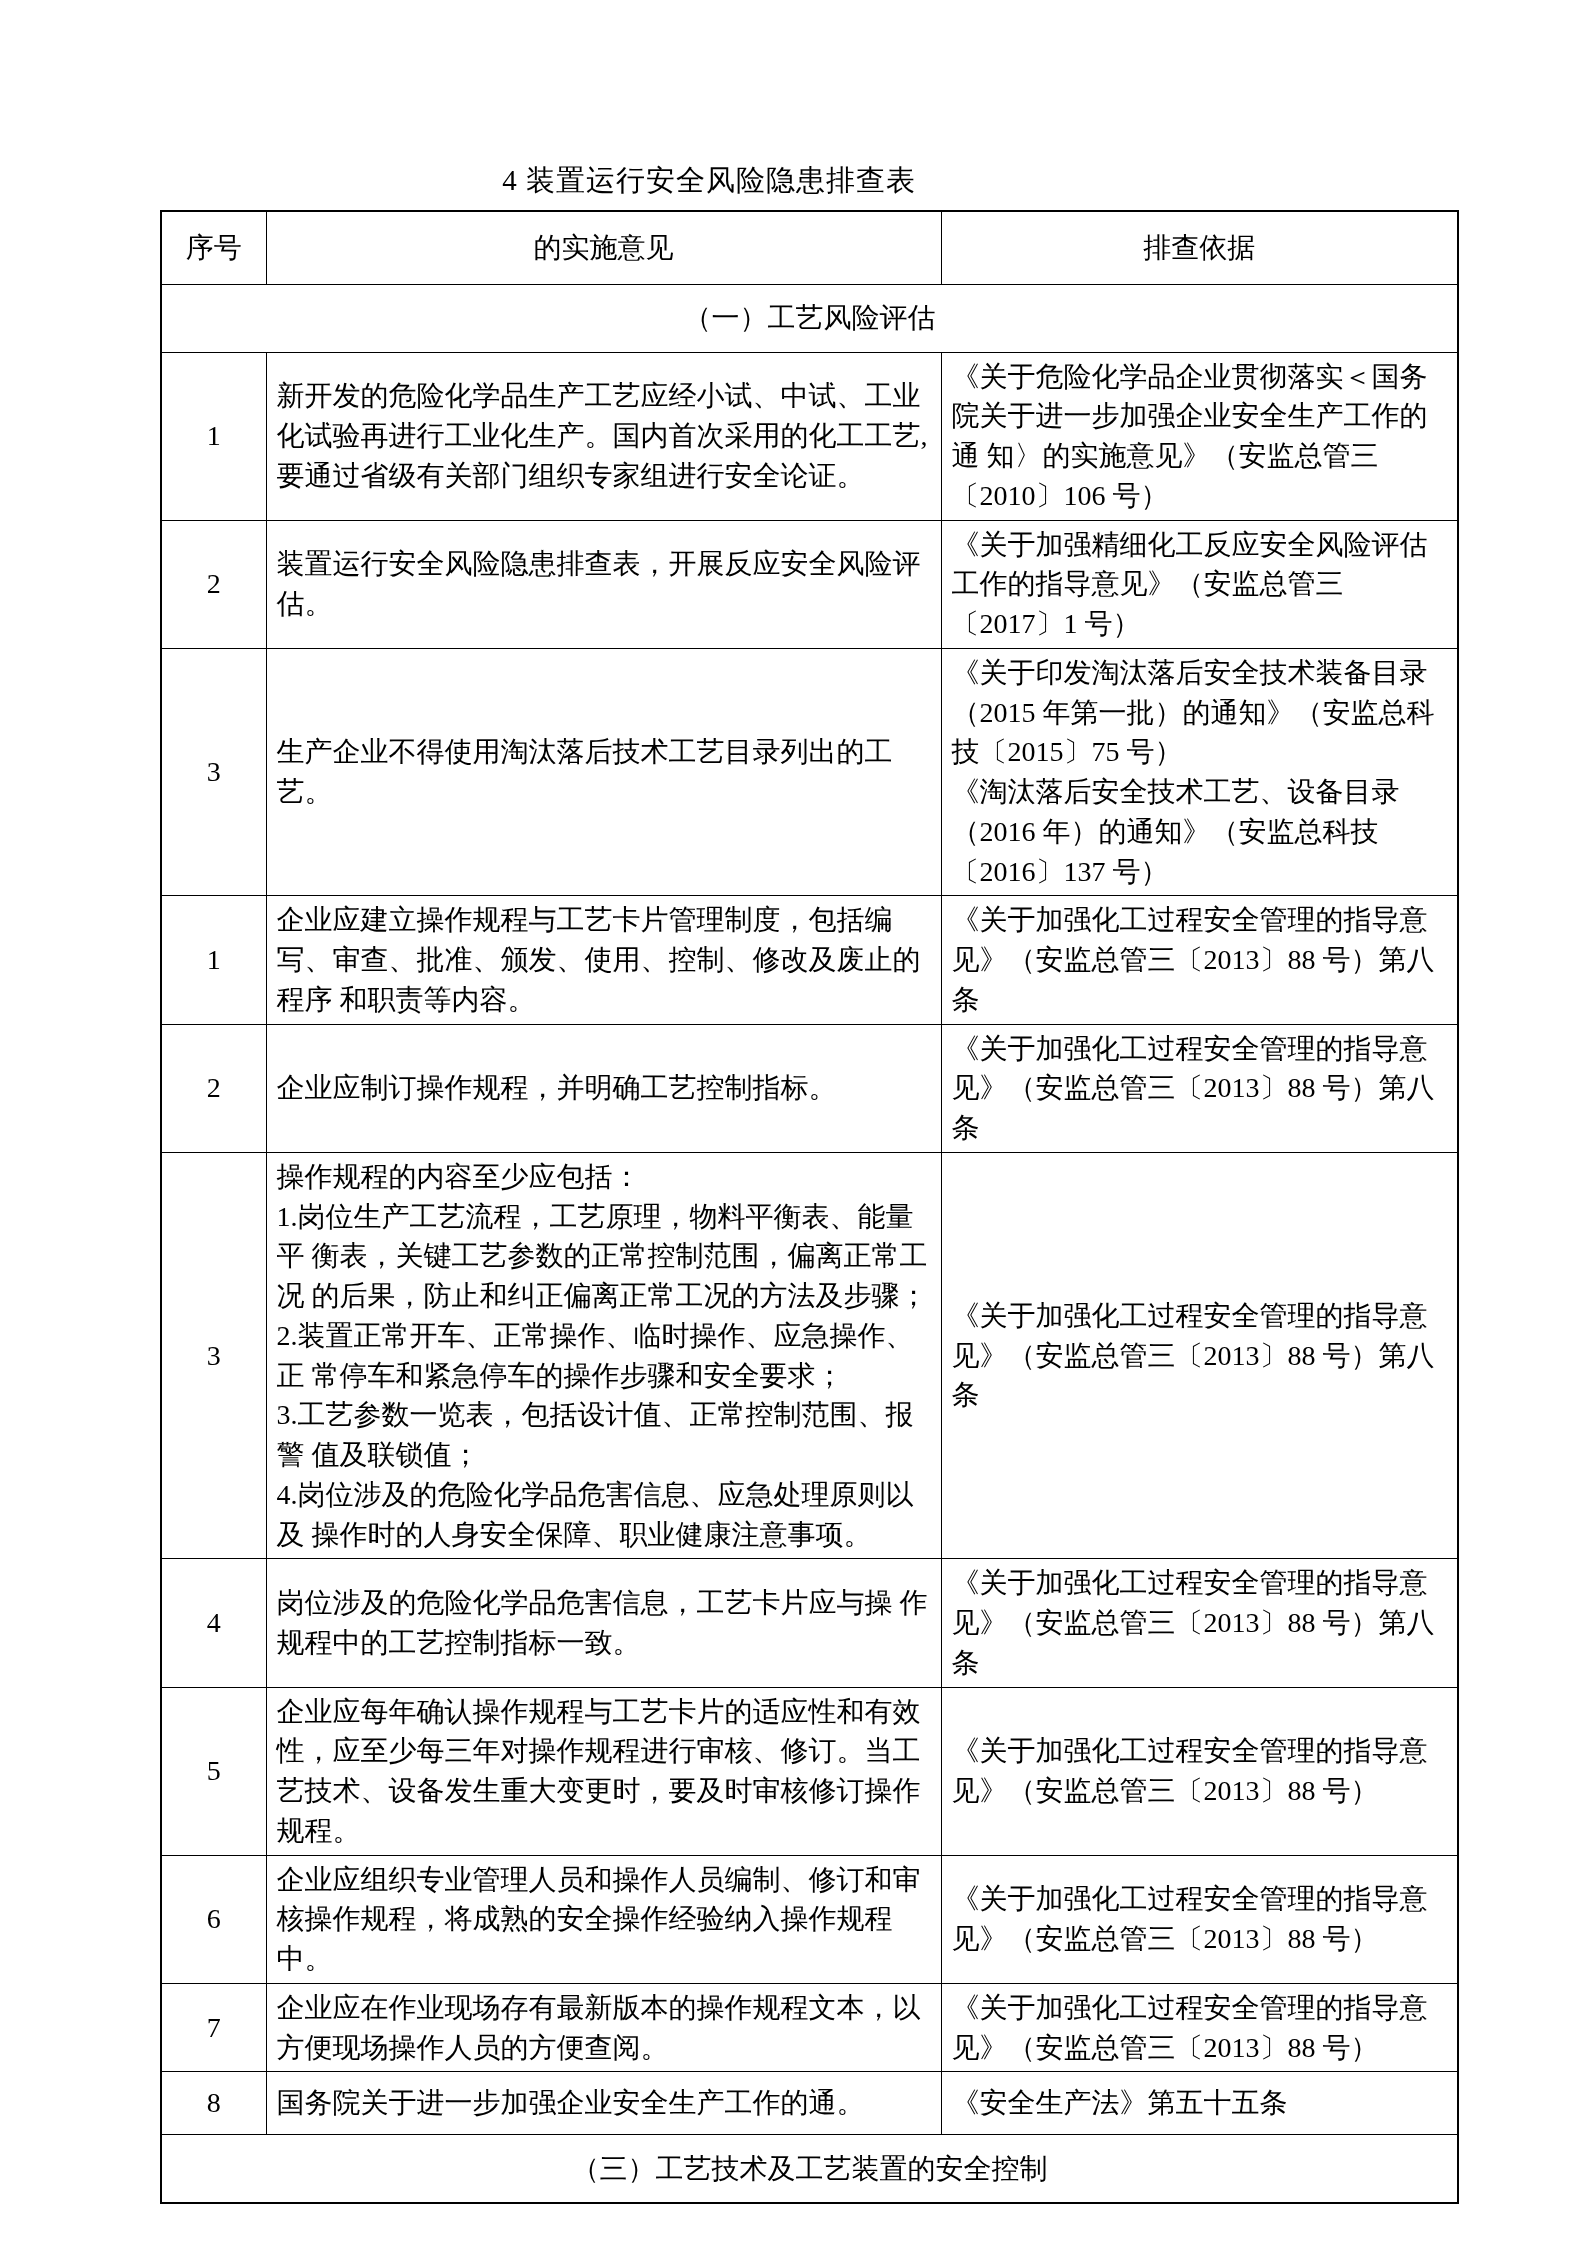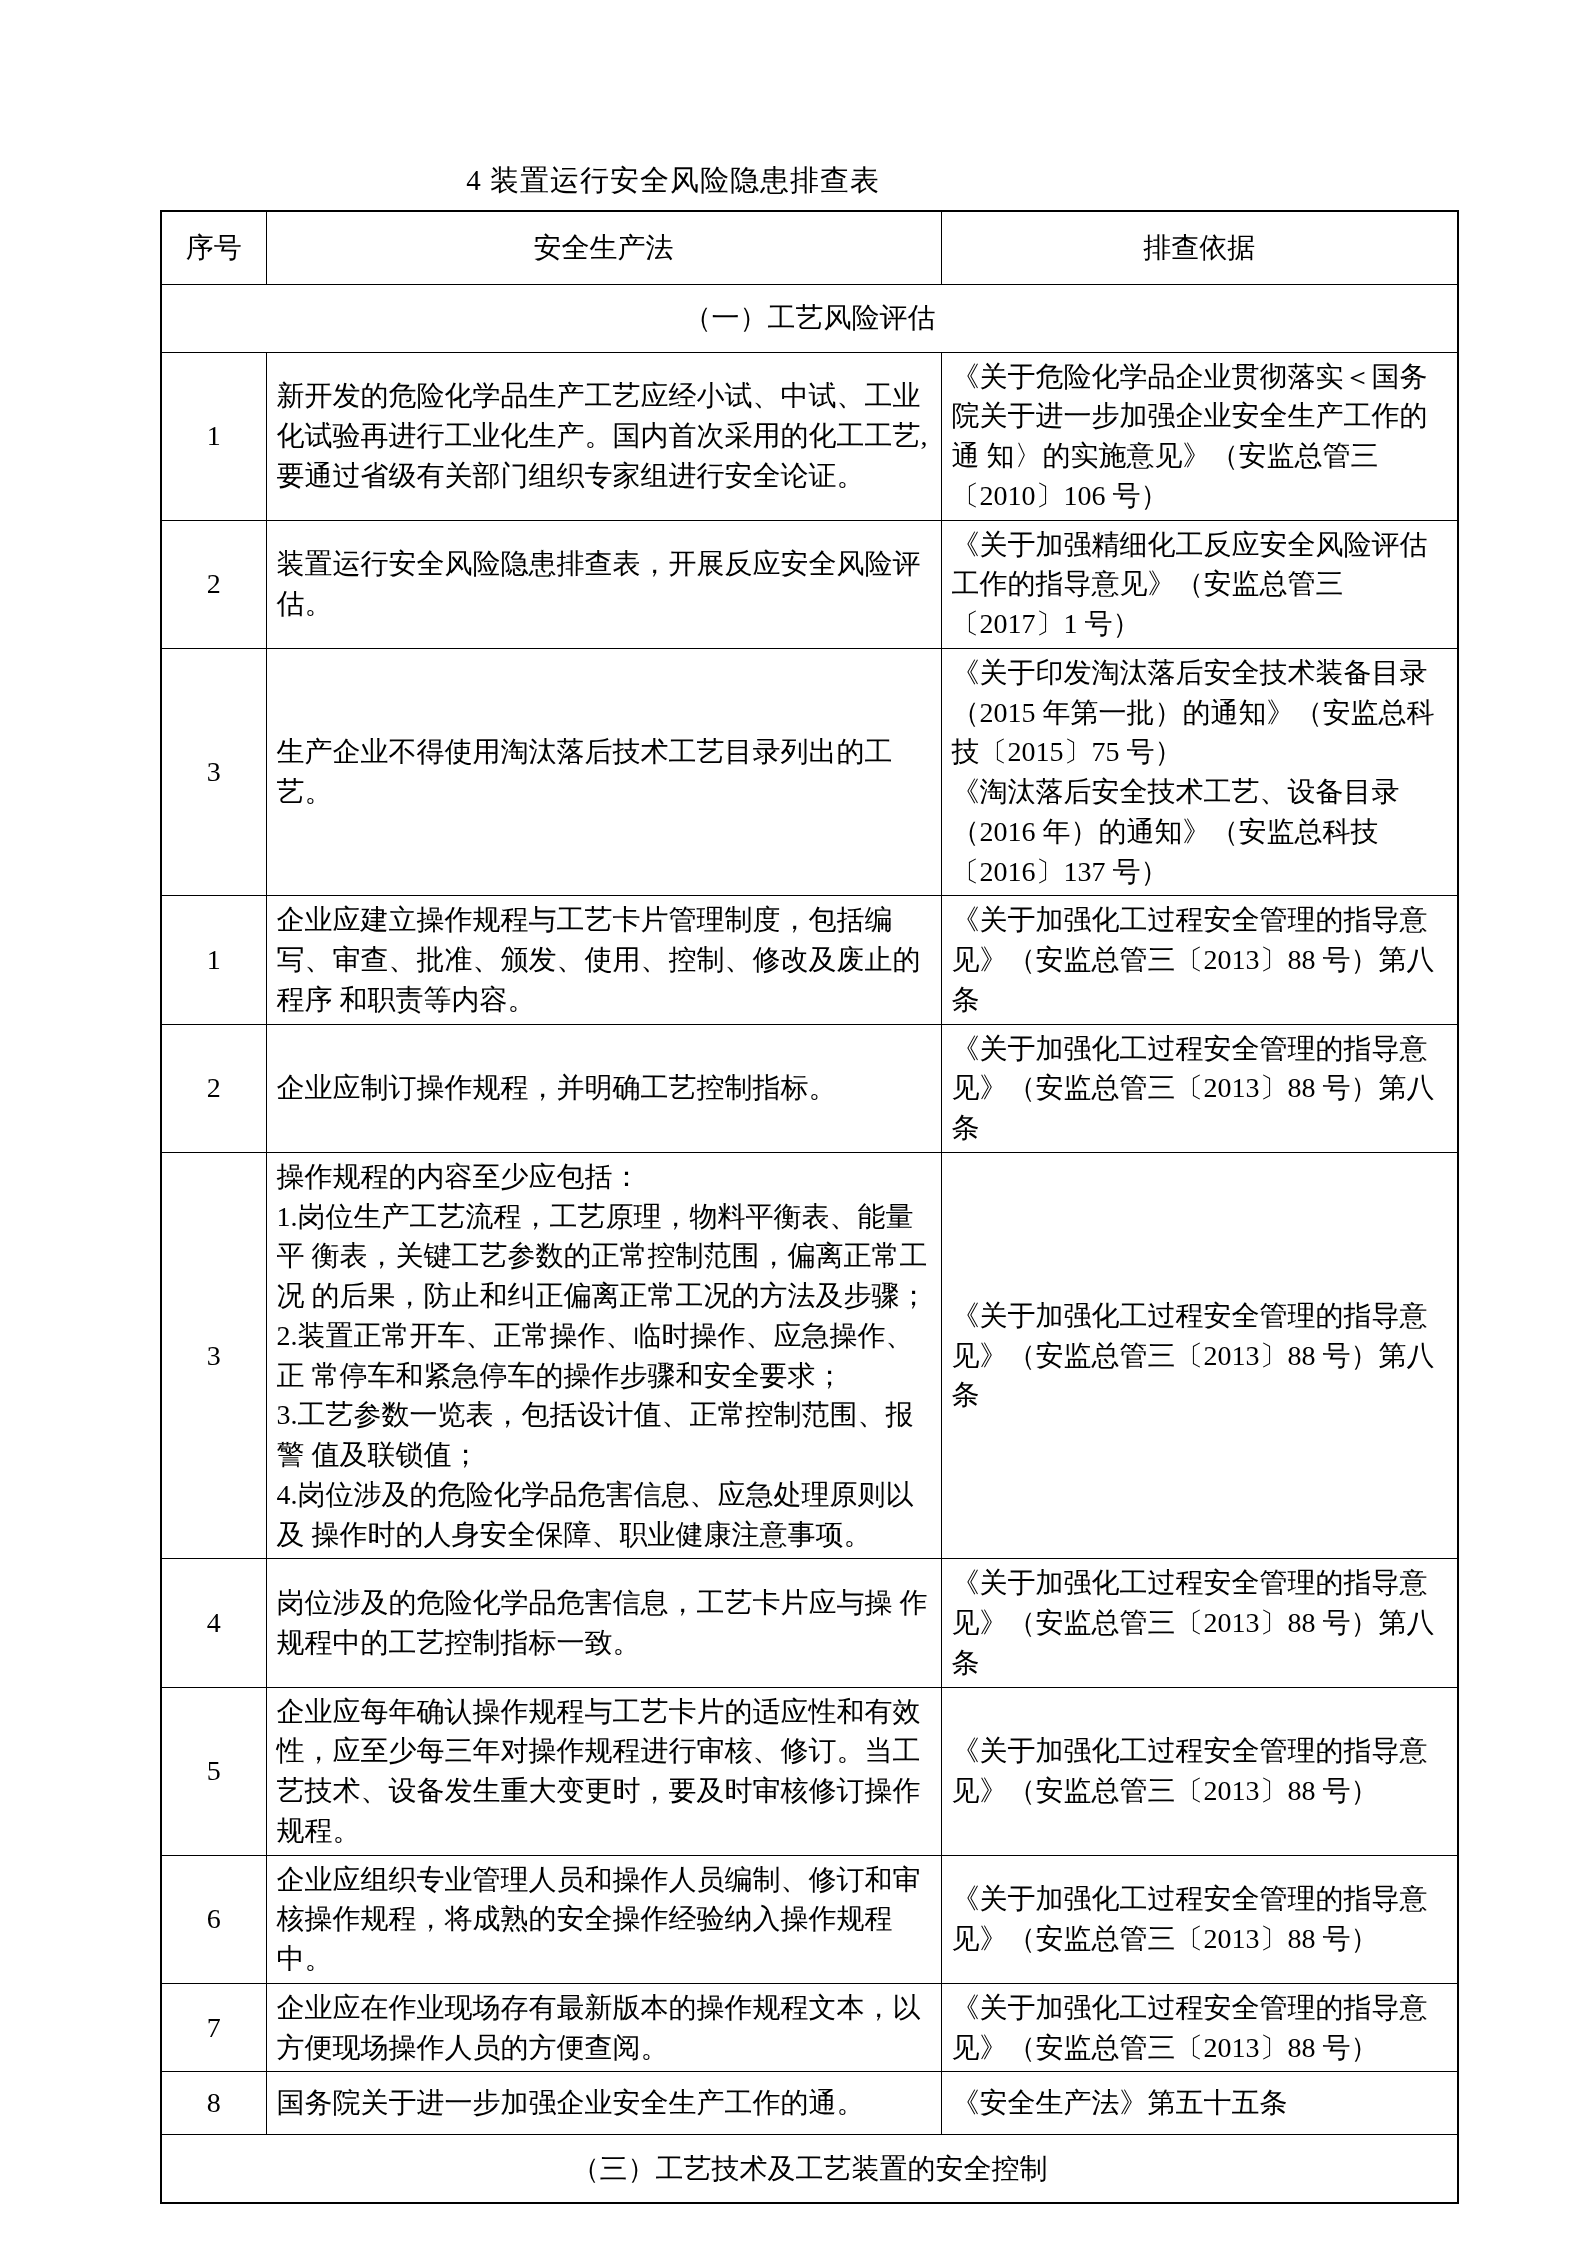--- a/index.html
+++ b/index.html
@@ -3,21 +3,21 @@
 <meta charset="utf-8">
 <style>
   html,body{margin:0;padding:0;background:#e8e8e8;}
   .page{
     width:1586px;height:2245px;background:#ffffff;position:relative;
     font-family:"Liberation Serif","DejaVu Serif",serif;color:#000;
     margin:0 auto;overflow:hidden;
   }
   .doc-title{
     position:absolute;left:0;top:161px;width:1346px;text-align:center;
-    font-size:29px;font-weight:400;letter-spacing:1px;
+    font-size:29px;font-weight:400;letter-spacing:1px;padding-left:36px;
   }
   table.checklist{
     position:absolute;left:160px;top:210px;width:1297px;
     border-collapse:collapse;table-layout:fixed;font-size:28px;
   }
   table.checklist, table.checklist td, table.checklist th{
     border:1px solid #000;
   }
   table.checklist{border:2px solid #000;}
   th.hdr{
@@ -39,21 +39,21 @@
 
   <table class="checklist">
     <colgroup>
       <col style="width:105px">
       <col style="width:675px">
       <col style="width:517px">
     </colgroup>
     <thead>
       <tr style="height:73px;padding-left:33px;">
         <th class="hdr">序号</th>
-        <th class="hdr">安全生产法</th>
+        <th class="hdr">的实施意见</th>
         <th class="hdr">排查依据</th>
       </tr>
     </thead>
     <tbody id="table-body">
 
     <tr style="height: 68px;">
           <td colspan="3" class="section-cell">（一）工艺风险评估</td>
         </tr>
         <tr style="height: 150px;">
           <td class="no-cell">1</td>

